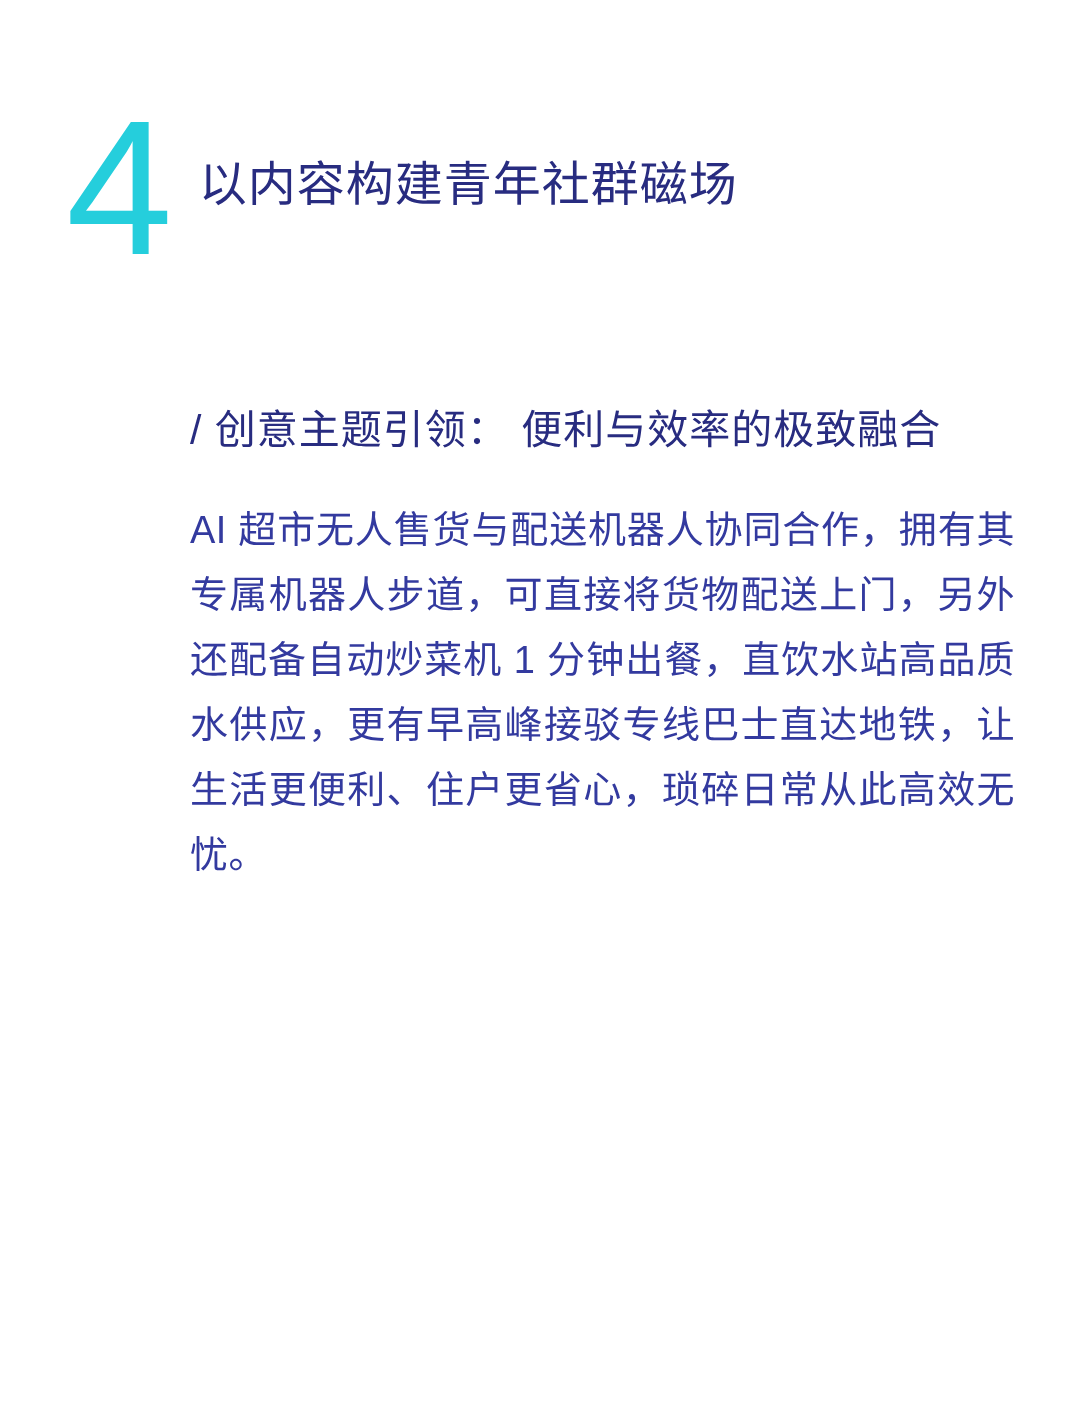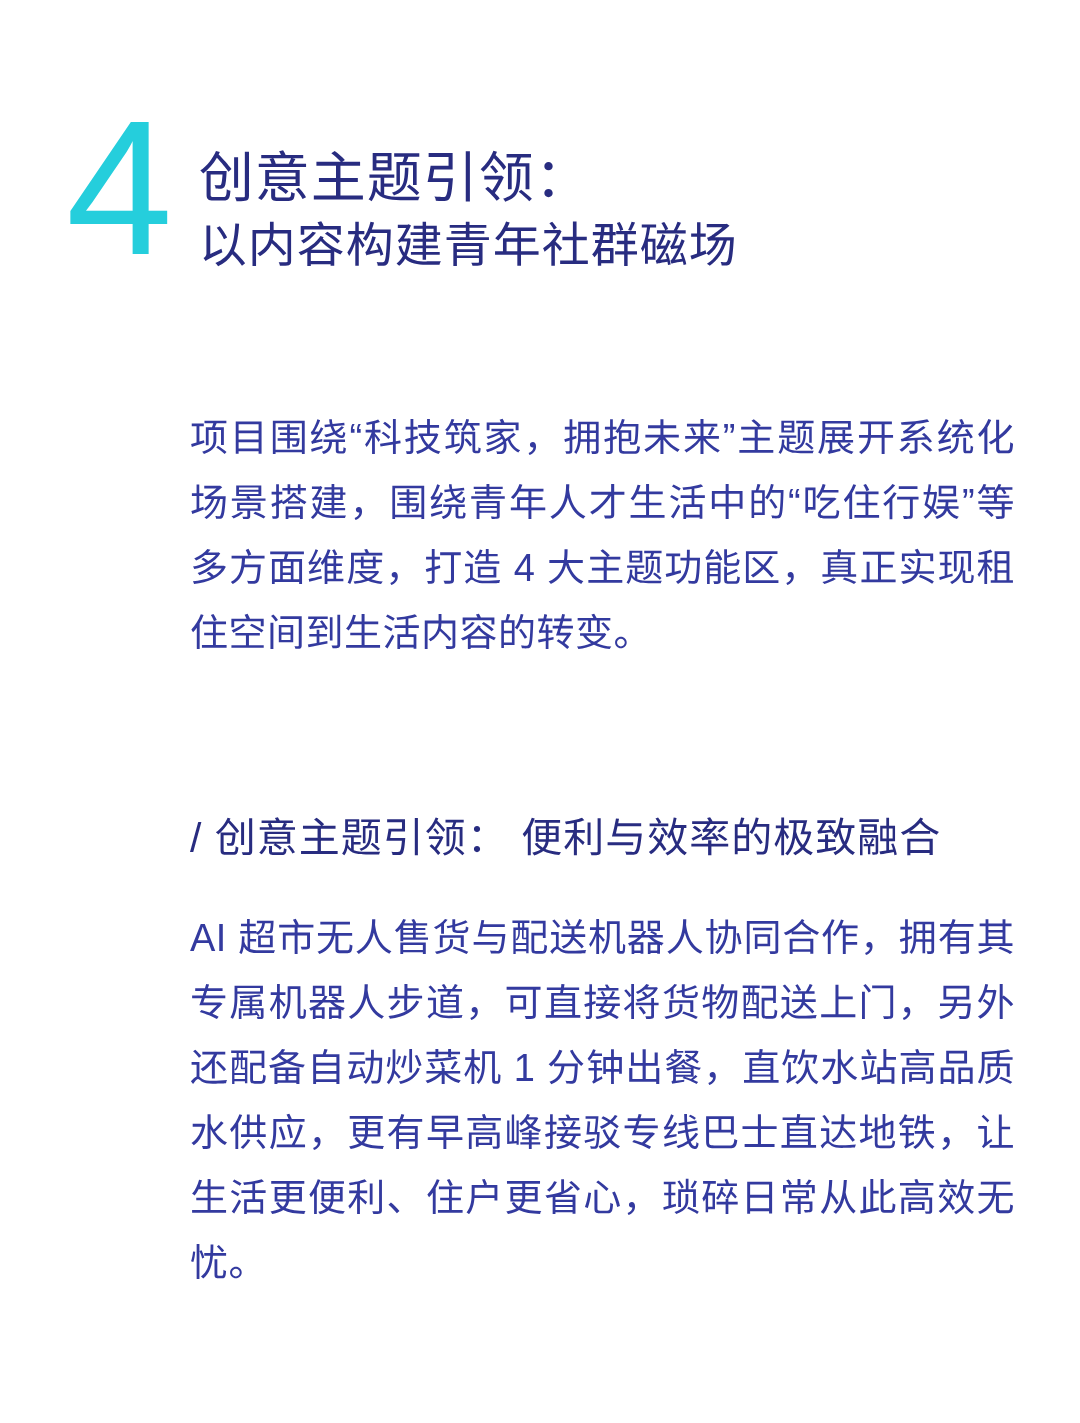--- a/index.html
+++ b/index.html
@@ -76,26 +76,24 @@
   .section-para { margin-top: 44px; }
 </style>
 </head>
 <body>
 
 <div class="page">
 
   <header class="header">
     <div class="big-number">4</div>
     <div class="title-block">
-      <h1 class="main-title">创意主题引领：</h1>
       <div class="sub-title">以内容构建青年社群磁场</div>
     </div>
   </header>
 
   <main class="content">
-    <p class="body-para intro-para">项目围绕“科技筑家，拥抱未来”主题展开系统化场景搭建，围绕青年人才生活中的“吃住行娱”等多方面维度，打造 4 大主题功能区，真正实现租住空间到生活内容的转变。</p>
 
     <h2 class="section-heading">/ 创意主题引领： 便利与效率的极致融合</h2>
 
     <p class="body-para section-para">AI 超市无人售货与配送机器人协同合作，拥有其专属机器人步道，可直接将货物配送上门，另外还配备自动炒菜机 1 分钟出餐，直饮水站高品质水供应，更有早高峰接驳专线巴士直达地铁，让生活更便利、住户更省心，琐碎日常从此高效无忧。</p>
   </main>
 
 </div>
 
 </body></html>

